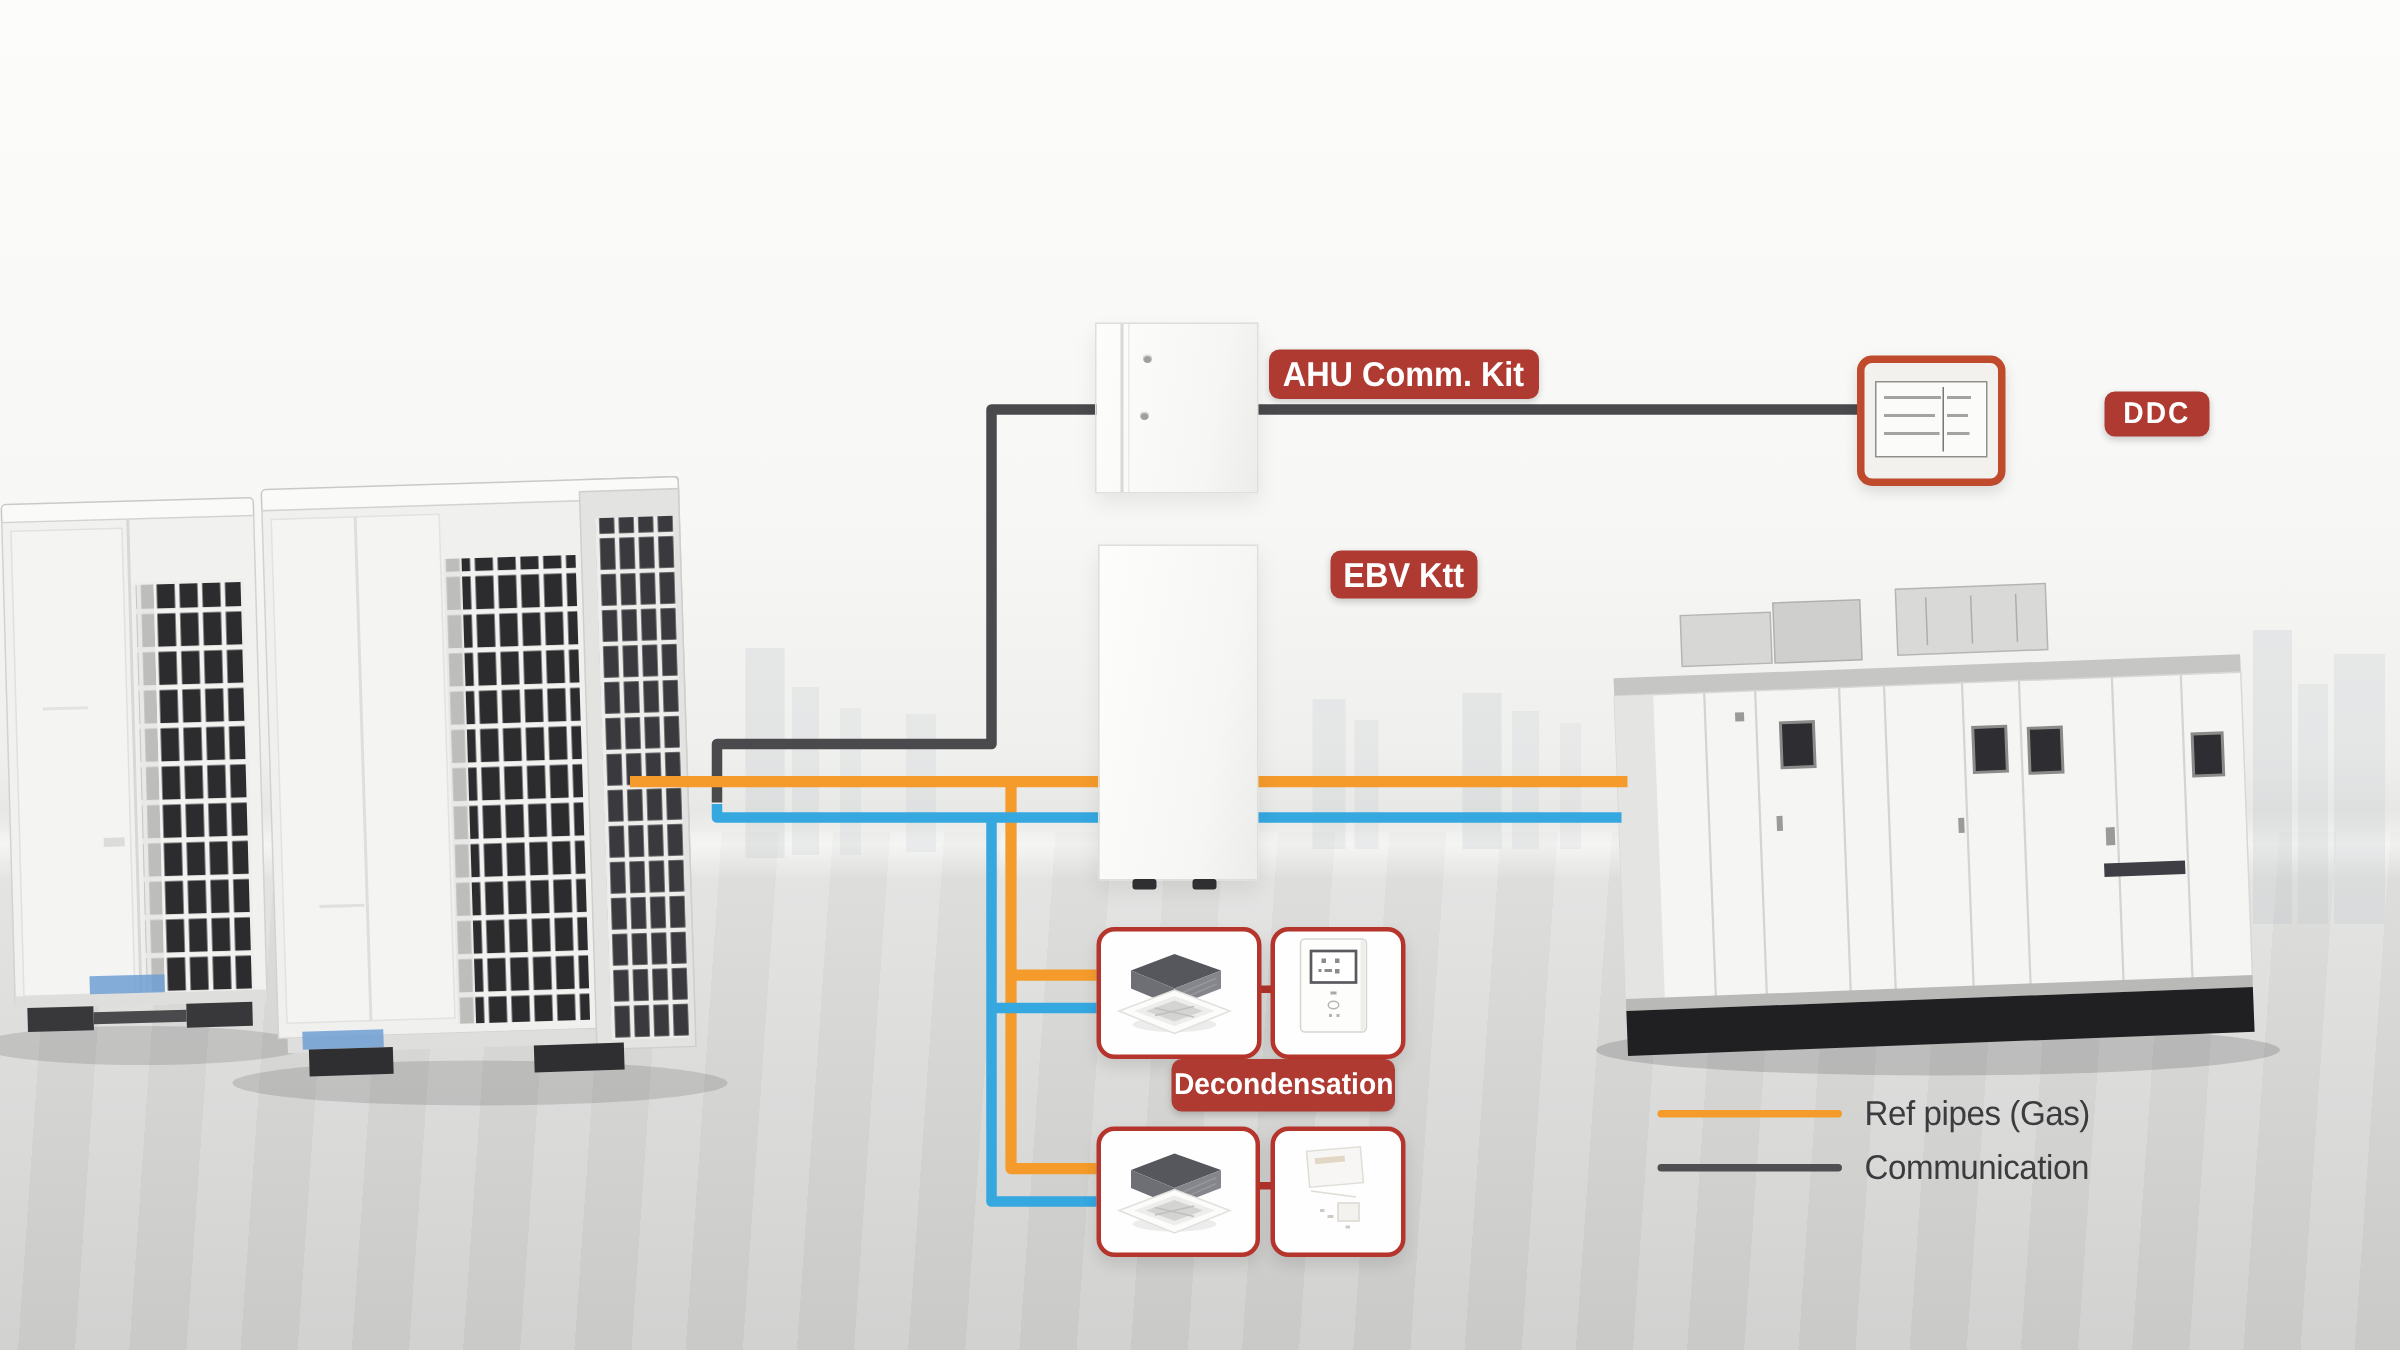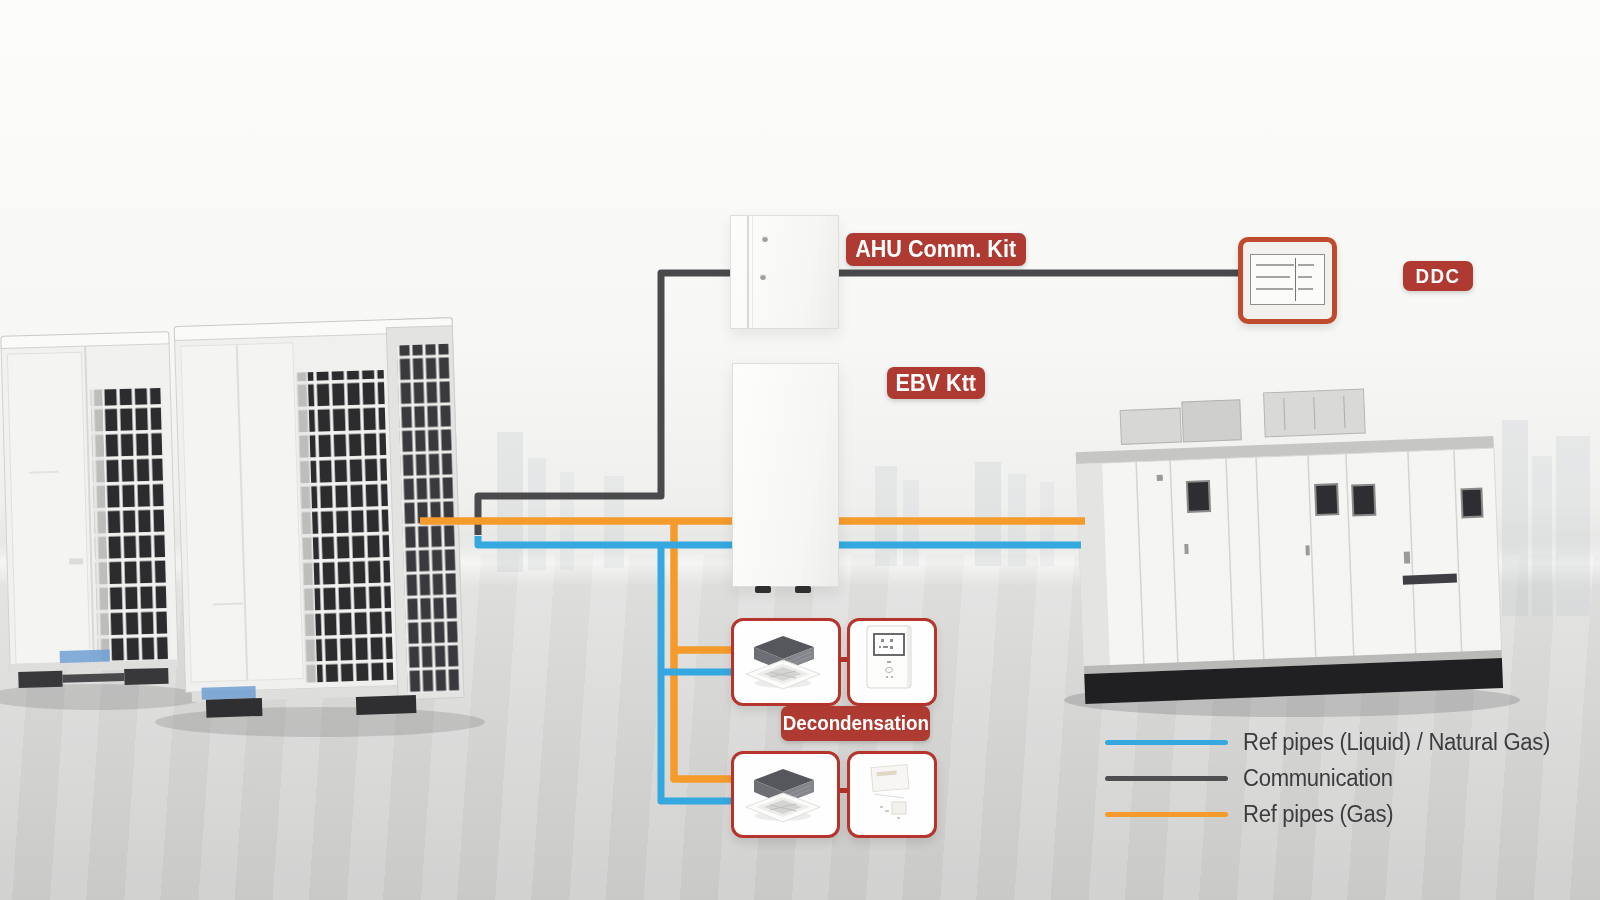--- a/index.html
+++ b/index.html
@@ -273,25 +273,21 @@
   </div>
   <div class="badge" style="left:1403px;top:261px;width:70px;height:30px;font-size:20px;letter-spacing:1.5px;">
     <span>DDC</span>
   </div>
   <div class="badge" style="left:781px;top:706px;width:149px;height:35px;font-size:20px;">
     <span>Decondensation</span>
   </div>
 
   <div class="legend">
     <div class="legend-row">
-      <div class="legend-swatch" style="background: rgb(53, 168, 224);"></div>
-      <div class="legend-label">Ref pipes (Liquid) / Natural Gas)</div>
+      <div class="legend-swatch" style="background: rgb(245, 155, 44);"></div>
+      <div class="legend-label">Ref pipes (Gas)</div>
     </div>
     <div class="legend-row">
       <div class="legend-swatch" style="background: rgb(79, 79, 81);"></div>
       <div class="legend-label">Communication</div>
     </div>
-    <div class="legend-row">
-      <div class="legend-swatch" style="background: rgb(245, 155, 44);"></div>
-      <div class="legend-label">Ref pipes (Gas)</div>
-    </div>
   </div>
 </div>
 
 </body></html>

